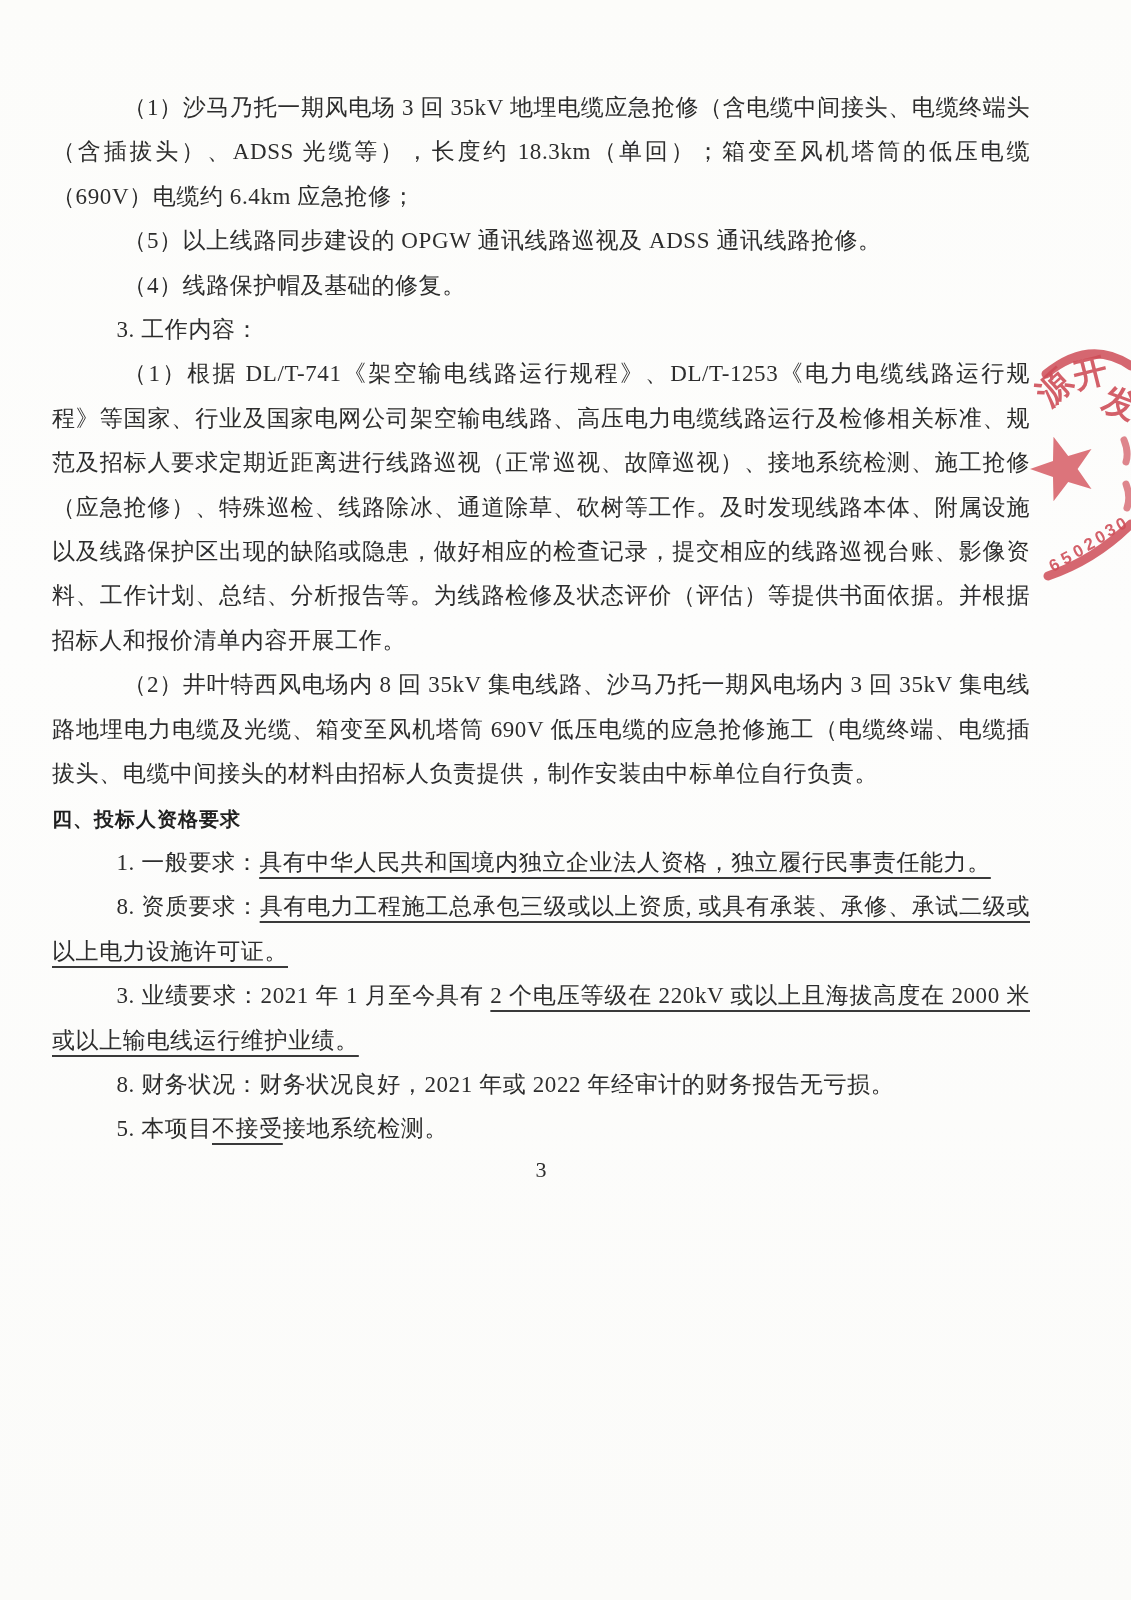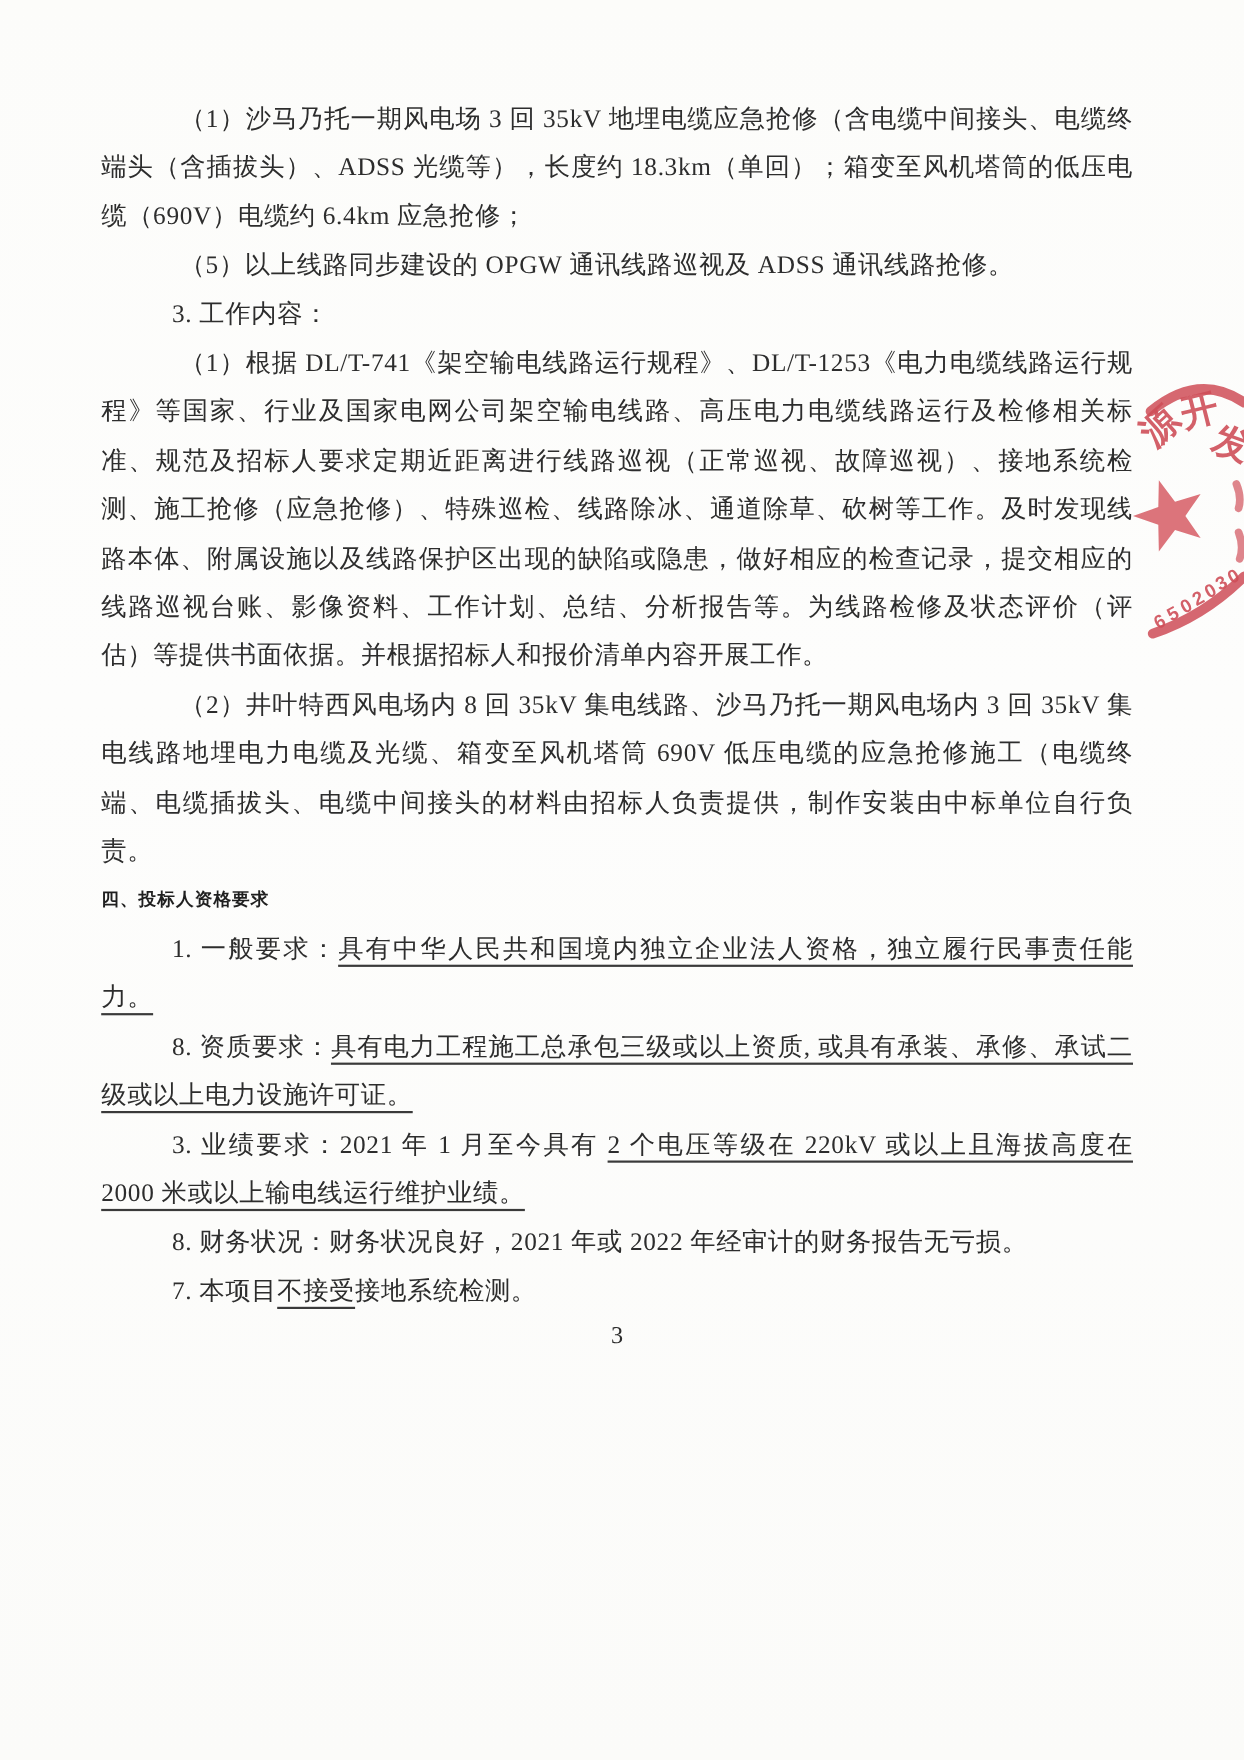--- a/index.html
+++ b/index.html
@@ -5,36 +5,36 @@
   html,body{margin:0;padding:0;}
   body{
     width:1131px;height:1600px;
     background:#fdfdfb;
     position:relative;
     overflow:hidden;
   }
   .page{
     position:absolute;inset:0;
     box-sizing:border-box;
-    padding:86px 101px 0 92px;
+    padding:86px 101px 0 52px;
     font-family:"Liberation Serif","DejaVu Serif",serif;
     font-size:23px;
     line-height:44.4px;
     letter-spacing:0.6px;
     color:#2d2d2d;
     background:linear-gradient(180deg,#fcfcfa 0%,#fdfdfc 40%,#fbfbf9 100%);
   }
   .page p{margin:0;text-align:justify;}
   .indent-a{text-indent:3.1em;}
   .indent-b{text-indent:2.8em;}
   .section-heading{
     margin:0;
     font-family:"Liberation Sans","DejaVu Sans",sans-serif;
     font-weight:bold;
-    font-size:16px;
+    font-size:20px;
     line-height:44.4px;
     letter-spacing:1px;
     color:#1f1f1f;
     text-align:left;
   }
   .req .u{
     text-decoration:underline;
     text-decoration-thickness:1.6px;
     text-underline-offset:7px;
     text-decoration-color:#3a3a3a;
@@ -58,35 +58,36 @@
     font-weight:bold;
   }
 </style>
 </head>
 <body>
 
 <div class="page">
 
   <p class="indent-a">（1）沙马乃托一期风电场 3 回 35kV 地埋电缆应急抢修（含电缆中间接头、电缆终端头（含插拔头）、ADSS 光缆等），长度约 18.3km（单回）；箱变至风机塔筒的低压电缆（690V）电缆约 6.4km 应急抢修；</p>
   <p class="indent-a">（5）以上线路同步建设的 OPGW 通讯线路巡视及 ADSS 通讯线路抢修。</p>
+  <p class="indent-a">（4）线路保护帽及基础的修复。</p>
   <p class="indent-b">3. 工作内容：</p>
   <p class="indent-a">（1）根据 DL/T-741《架空输电线路运行规程》、DL/T-1253《电力电缆线路运行规程》等国家、行业及国家电网公司架空输电线路、高压电力电缆线路运行及检修相关标准、规范及招标人要求定期近距离进行线路巡视（正常巡视、故障巡视）、接地系统检测、施工抢修（应急抢修）、特殊巡检、线路除冰、通道除草、砍树等工作。及时发现线路本体、附属设施以及线路保护区出现的缺陷或隐患，做好相应的检查记录，提交相应的线路巡视台账、影像资料、工作计划、总结、分析报告等。为线路检修及状态评价（评估）等提供书面依据。并根据招标人和报价清单内容开展工作。</p>
   <p class="indent-a">（2）井叶特西风电场内 8 回 35kV 集电线路、沙马乃托一期风电场内 3 回 35kV 集电线路地埋电力电缆及光缆、箱变至风机塔筒 690V 低压电缆的应急抢修施工（电缆终端、电缆插拔头、电缆中间接头的材料由招标人负责提供，制作安装由中标单位自行负责。</p>
 
   <p class="section-heading">四、投标人资格要求</p>
 
   <p class="req indent-b"><span>1. 一般要求：</span><span class="u">具有中华人民共和国境内独立企业法人资格，独立履行民事责任能力。</span><span></span></p>
 
   <p class="req indent-b"><span>8. 资质要求：</span><span class="u">具有电力工程施工总承包三级或以上资质, 或具有承装、承修、承试二级或以上电力设施许可证。</span><span></span></p>
 
   <p class="req indent-b"><span>3. 业绩要求：2021 年 1 月至今具有 </span><span class="u">2 个电压等级在 220kV 或以上且海拔高度在 2000 米或以上输电线运行维护业绩。</span><span></span></p>
 
   <p class="req indent-b"><span>8. 财务状况：财务状况良好，2021 年或 2022 年经审计的财务报告无亏损。</span><span class="u"></span><span></span></p>
 
-  <p class="req indent-b"><span>7. 本项目</span><span class="u">不接受</span><span>接地系统检测。</span></p>
+  <p class="req indent-b"><span>5. 本项目</span><span class="u">不接受</span><span>接地系统检测。</span></p>
 
   <div class="page-number">3</div>
 </div>
 
 <div class="stamp">
   <svg width="126" height="290" viewBox="1005 330 126 290" xmlns="http://www.w3.org/2000/svg">
     <g fill="none" stroke="#cf4e58" stroke-linecap="round" opacity="0.85">
       <path d="M 1046 374 Q 1090 338 1131 366" stroke-width="9"></path>
       <path d="M 1048 576 Q 1095 560 1131 524" stroke-width="9"></path>
       <path d="M 1124 440 Q 1129 452 1126 462" stroke-width="7" opacity="0.8"></path>

